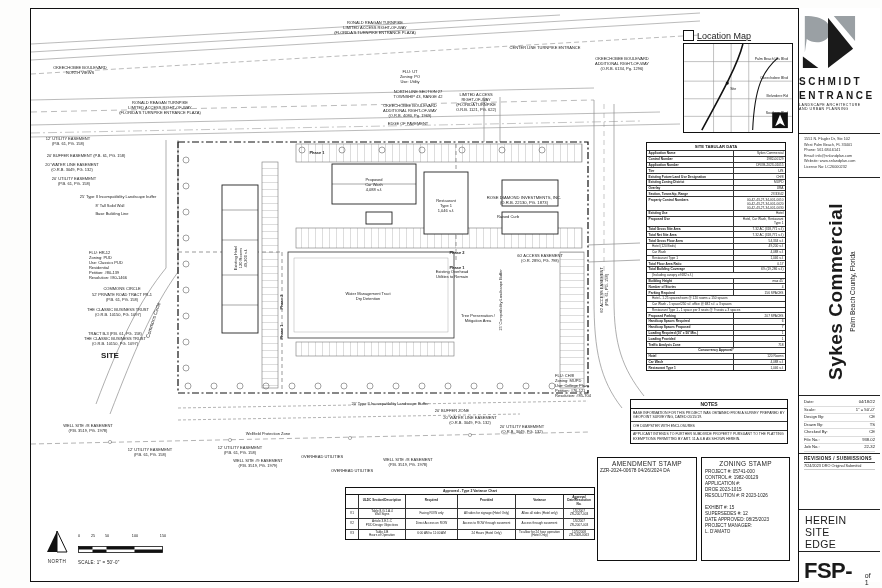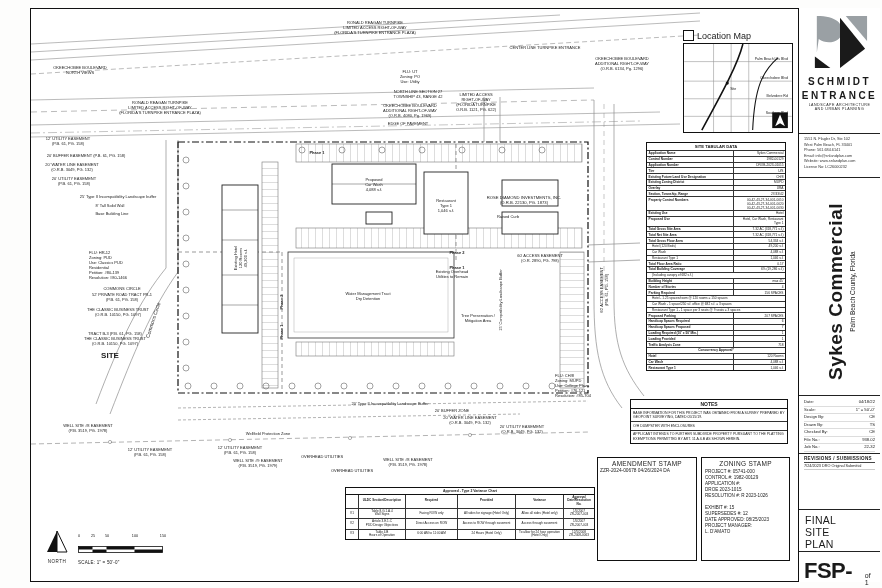--- a/index.html
+++ b/index.html
@@ -8,21 +8,21 @@
   .frame { position:absolute; left:30px; top:8px; width:850px; height:574px; border:1.4px solid #111; background:#fff; }
   svg text { font-family:"Liberation Sans", sans-serif; }
 
   
   .plan-label { position:absolute; transform:translate(-50%,-50%); font-size:4px; line-height:1.25;
     color:#222; white-space:pre-line; text-align:center; pointer-events:none; }
 
   
   .tb { position:absolute; left:798px; top:8px; width:82px; height:574px; border-left:1.3px solid #111; background:#fff; }
   .tb-sec { border-bottom:1px solid #222; }
-  .tb-logoarea { height:126px; text-align:center; padding-top:6px; }
+  .tb-logoarea { height:126px; padding-top:6px; }
   .firm-name { font-size:10px; letter-spacing:2.5px; font-weight:600; line-height:1.15; margin-top:2px; }
   .firm-tag { font-size:3.6px; letter-spacing:.5px; margin-top:1.5px; line-height:1.3; }
   .tb-address { height:44px; padding:3px 5px; font-size:3.8px; line-height:1.45; color:#333; }
   .tb-project { position:relative; height:218px; }
   .proj-rot { position:absolute; left:-64px; top:98px; width:210px; text-align:center; transform:rotate(-90deg); }
   .proj-title { font-size:19px; font-weight:700; letter-spacing:.5px; }
   .proj-sub { font-size:6.5px; margin-top:2px; color:#222; }
   .tb-info { padding:3px 5px 1px 5px; }
   .info-row { display:flex; justify-content:space-between; font-size:4.2px; line-height:1.55; border-bottom:.4px solid #ddd; }
   .tb-rev { padding:2px 5px; height:56px; }
@@ -32,21 +32,21 @@
   .tb-sheettitle { padding:4px 6px; height:42px; }
   .sheet-title-line { font-size:10.5px; font-weight:500; line-height:1.18; letter-spacing:.3px; }
   .tb-num { padding:6px 4px 0 5px; display:flex; align-items:baseline; }
   .sheet-num { font-size:22px; font-weight:800; letter-spacing:-.5px; }
   .sheet-of { font-size:7px; margin-left:3px; }
 
   
   .locmap { position:absolute; left:683px; top:30px; width:110px; }
   .locmap-hdr { display:flex; align-items:center; gap:3px; }
   .locmap-box { width:11px; height:11px; border:1px solid #111; background:#fff; }
-  .locmap-title { font-size:9px; color:#222; }
+  .locmap-title { font-size:9px; color:#222;text-decoration:underline; }
   .locmap-map { margin-top:2px; width:110px; height:90px; border:1px solid #111; background:#fff; }
 
   
   .sitetable { position:absolute; left:646px; top:142px; width:140px; height:229px; border:1px solid #111; background:#fff; font-size:3.2px; overflow:hidden; }
   .st-title { text-align:center; font-weight:700; font-size:4.2px; padding:1px 0; }
   .st-row { display:flex; border-top:.5px solid #333; min-height:4.6px; }
   .st-label { flex:1; padding:.4px 1.5px; font-weight:600; }
   .st-value { width:52px; text-align:right; border-left:.5px solid #333; padding:.4px 1.5px; white-space:pre-line; }
   .st-row.ind .st-label { font-weight:400; padding-left:5px; }
   .st-row.center { justify-content:center; }
@@ -716,22 +716,22 @@
       </div>
     <div class="tb-sec tb-rev">
       <div class="rev-hdr">REVISIONS / SUBMISSIONS</div>
       <div>
 
           <div class="rev-line">7/24/2023 DRO Original Submittal</div>
         </div>
       <div class="rev-rules"></div>
     </div>
     <div class="tb-sec tb-sheettitle">
-      <div class="sheet-title-line">FINAL</div>
+      <div class="sheet-title-line">HEREIN</div>
       <div class="sheet-title-line">SITE</div>
-      <div class="sheet-title-line">PLAN</div>
+      <div class="sheet-title-line">EDGE</div>
     </div>
     <div class="tb-num">
       <span class="sheet-num">FSP-1</span>
       <span class="sheet-of">of 1</span>
     </div>
   </div>
 </div>
 
 </body></html>

